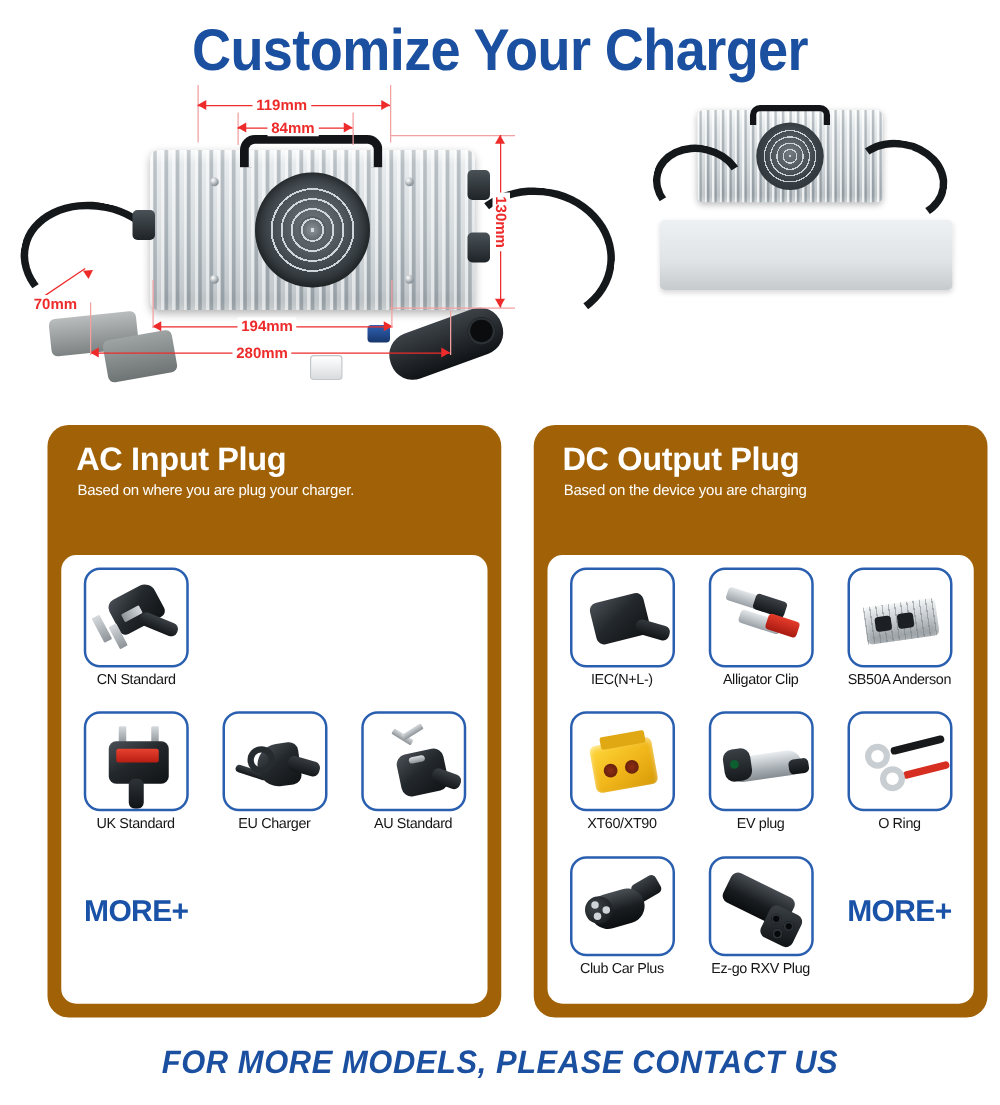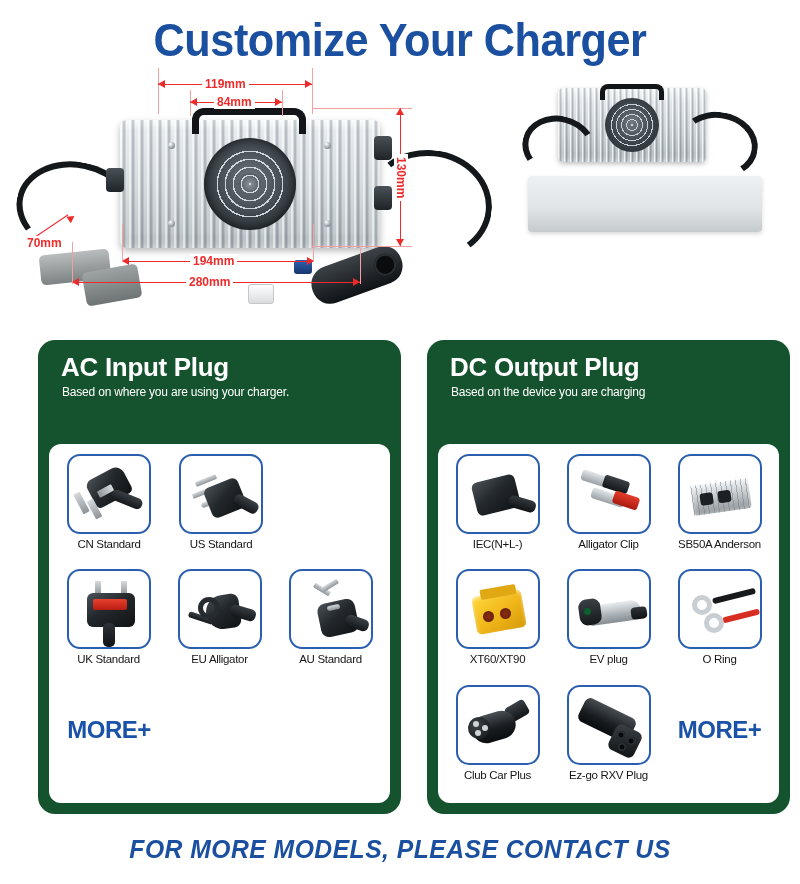--- a/index.html
+++ b/index.html
@@ -164,21 +164,21 @@
   .scale-btns { position:absolute; left:160px; top:44px; display:flex; gap:5px; }
   .scale-btn { width:16px; height:12px; border-radius:2px; background:#2a63bd; }
   .scale-knob { position:absolute; left:14px; top:44px; width:13px; height:13px; border-radius:50%;
     background: radial-gradient(circle at 35% 30%, #fff, #9aa0a4 70%, #6d7377); }
   .scale-dots { position:absolute; left:42px; top:46px; width:105px; height:6px;
     background: repeating-linear-gradient(90deg, #b9bec2 0 5px, rgba(0,0,0,0) 5px 22px); }
 
   
   .panel {
     position:absolute; top:340px; width:363px; height:474px;
-    background:#14532d; border-radius:17px; padding:13px 11px 11px 11px;
+    background:#a16207; border-radius:17px; padding:13px 11px 11px 11px;
   }
   .panel-left { left:38px; }
   .panel-right { left:427px; }
   .panel-title { color:#fff; font-size:26px; font-weight:bold; letter-spacing:-0.3px; padding-left:12px; line-height:1.12; }
   .panel-sub { color:#fff; font-size:12px; padding-left:13px; margin-top:3px; letter-spacing:-0.2px; }
   .panel-inner {
     position:absolute; left:11px; top:104px; width:341px; height:359px;
     background:#fff; border-radius:12px; padding:10px 9px;
   }
   .grid { display:flex; flex-direction:column; gap:7px; height:100%; }
@@ -437,66 +437,56 @@
       </div>
       <div class="mini-handle"></div>
       <div class="cable" style="left:22px; top:40px; width:74px; height:62px; border-color:#15181b transparent transparent #15181b; transform:rotate(14deg);"></div>
       <div class="cable" style="left:178px; top:36px; width:80px; height:66px; border-color:#15181b #15181b transparent transparent; transform:rotate(8deg);"></div>
       <div class="scale-platter"></div>
     </div>
   </div>
 
   <div class="panel panel-left">
     <div class="panel-title">AC Input Plug</div>
-    <div class="panel-sub">Based on where you are using your charger.</div>
+    <div class="panel-sub">Based on where you are plug your charger.</div>
     <div class="panel-inner">
       <div class="grid">
 
         <div class="grid-row">
           <div class="cell">
             <div class="thumb">
               <div class="pl blk cn-body"></div>
               <div class="pin cn-p1"></div>
                 <div class="pin cn-p2"></div>
                 <div class="pin cn-p3"></div>
               <div class="pl cn-cord"></div>
             </div>
             <div class="cell-label">CN Standard</div>
           </div>
-          <div class="cell">
-            <div class="thumb">
-              <div class="pin us-p1"></div>
-                <div class="pin us-p2"></div>
-                <div class="pin us-p3"></div>
-              <div class="pl blk us-body"></div>
-              <div class="pl us-cord"></div>
-            </div>
-            <div class="cell-label">US Standard</div>
-          </div>
         </div>
 
         <div class="grid-row">
           <div class="cell">
             <div class="thumb">
               <div class="pin uk-p1"></div>
                 <div class="pin uk-p2"></div>
               <div class="pl blk uk-body"></div>
               <div class="uk-red"></div>
               <div class="pl uk-cord"></div>
             </div>
             <div class="cell-label">UK Standard</div>
           </div>
           <div class="cell">
             <div class="thumb">
               <div class="pl eu-tail"></div>
               <div class="pl blk eu-body"></div>
               <div class="eu-ring"></div>
               <div class="pl eu-cord"></div>
             </div>
-            <div class="cell-label">EU Alligator</div>
+            <div class="cell-label">EU Charger</div>
           </div>
           <div class="cell">
             <div class="thumb">
               <div class="pin au-p1"></div>
                 <div class="pin au-p2"></div>
               <div class="pl blk au-body"></div>
               <div class="pin au-p3"></div>
               <div class="pl au-cord"></div>
             </div>
             <div class="cell-label">AU Standard</div>

